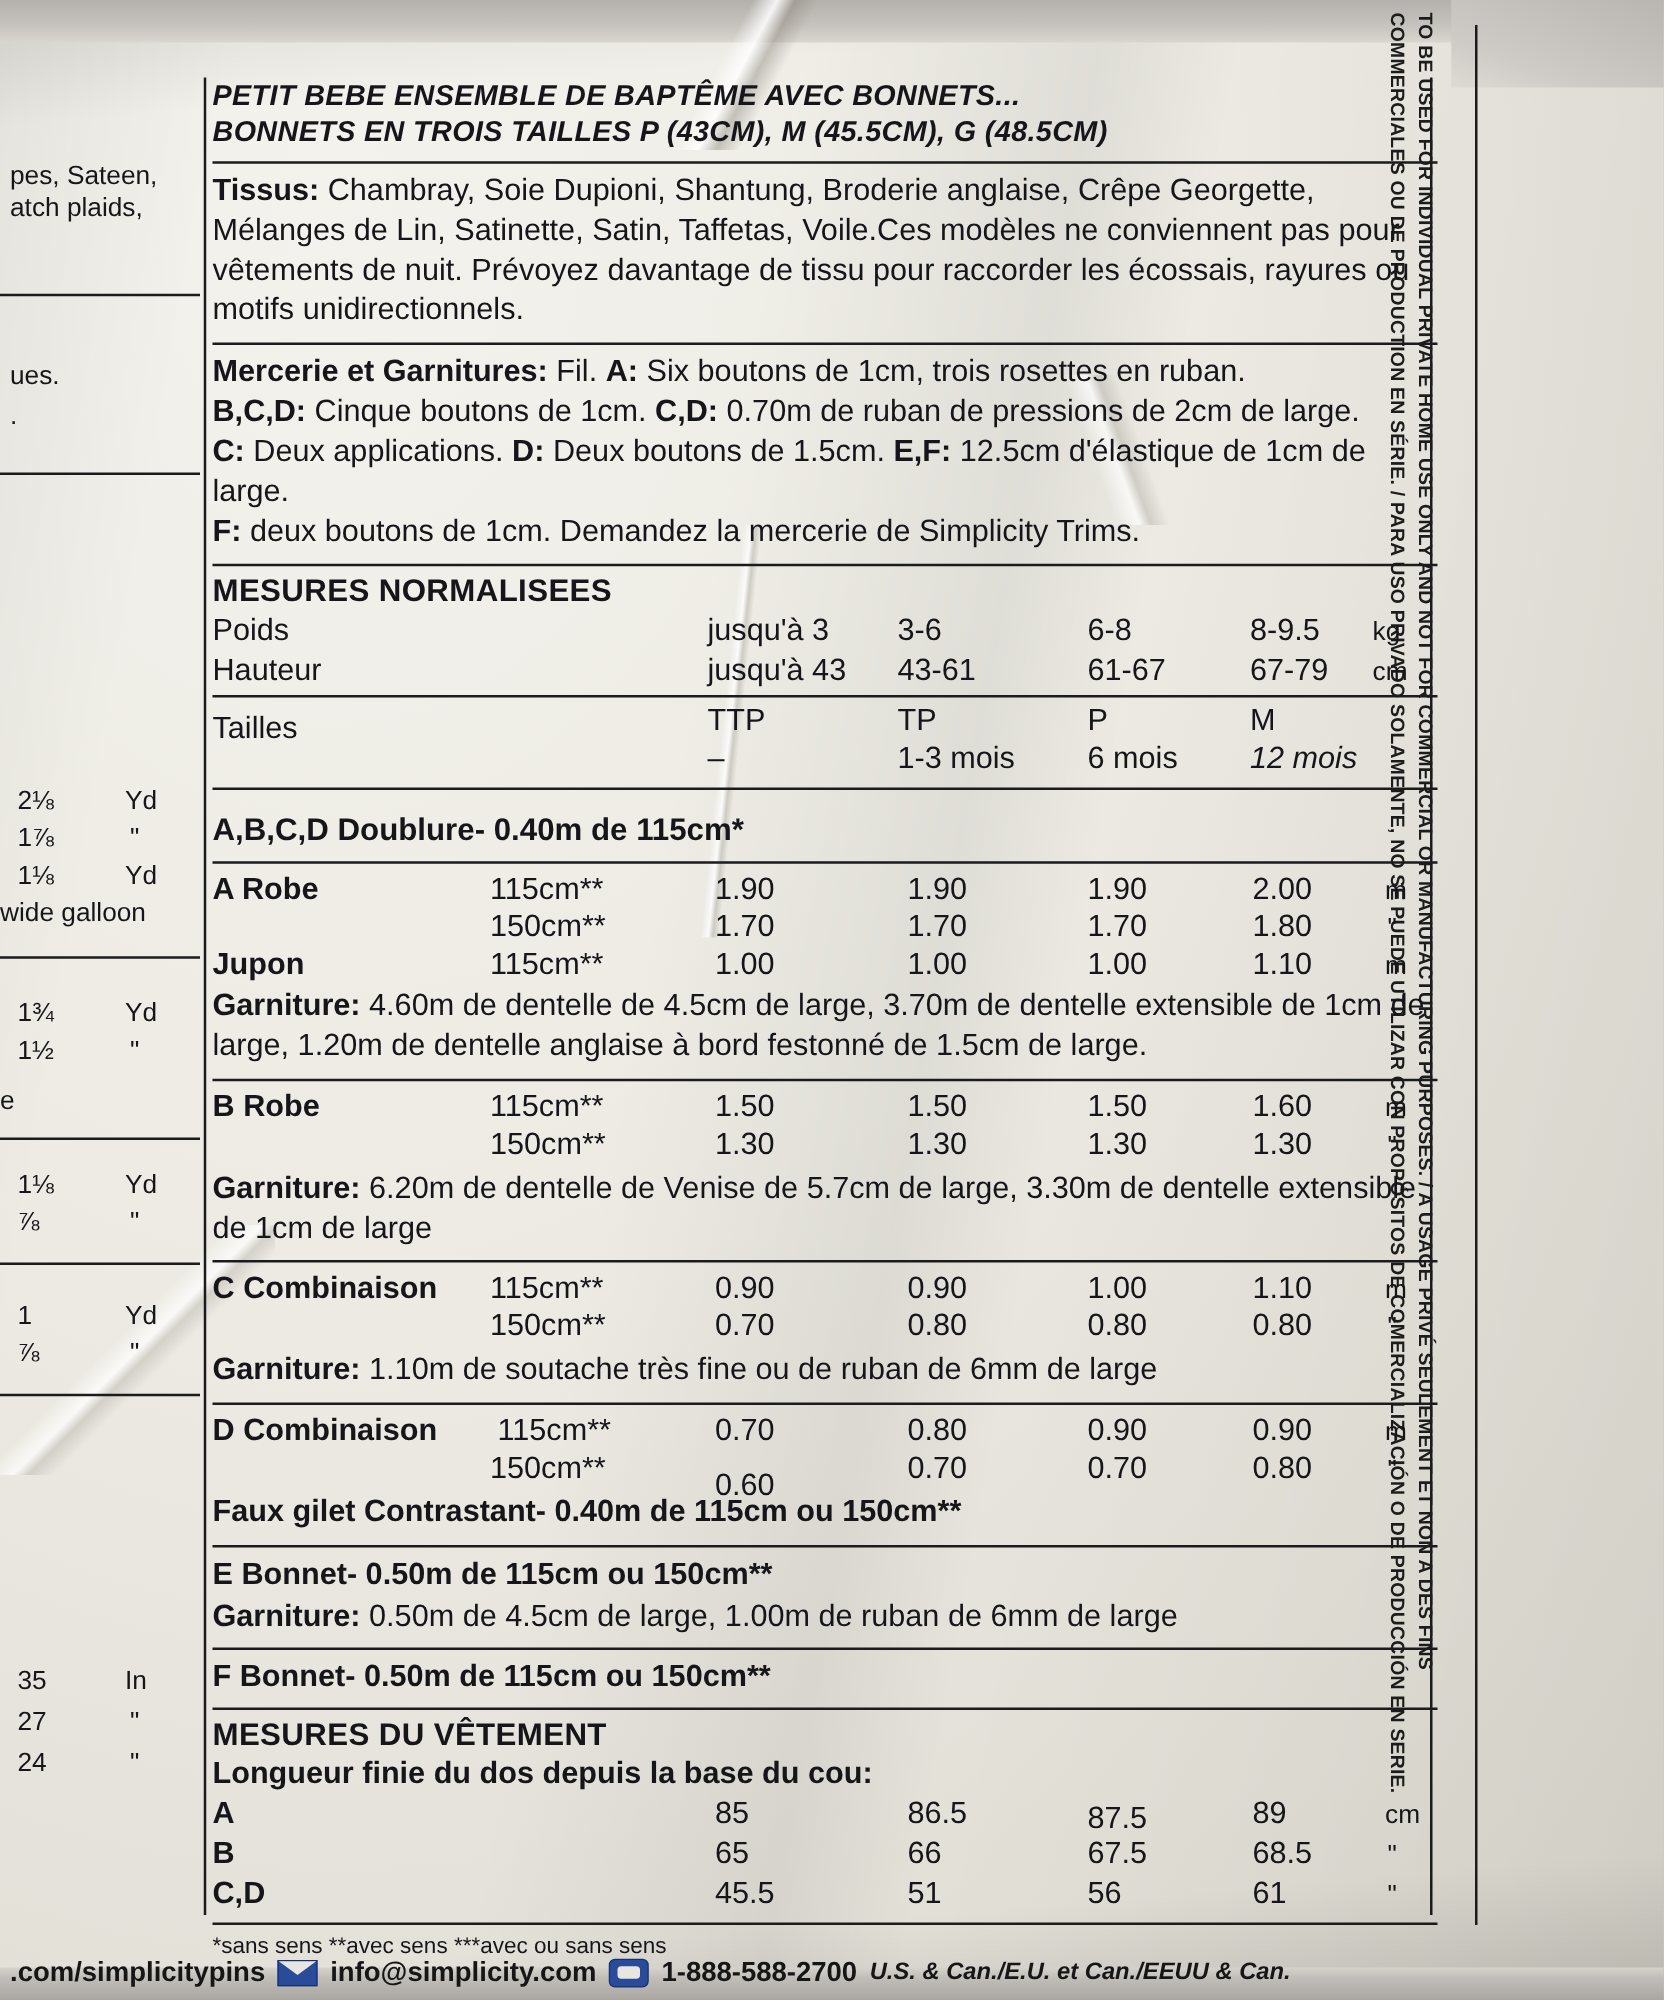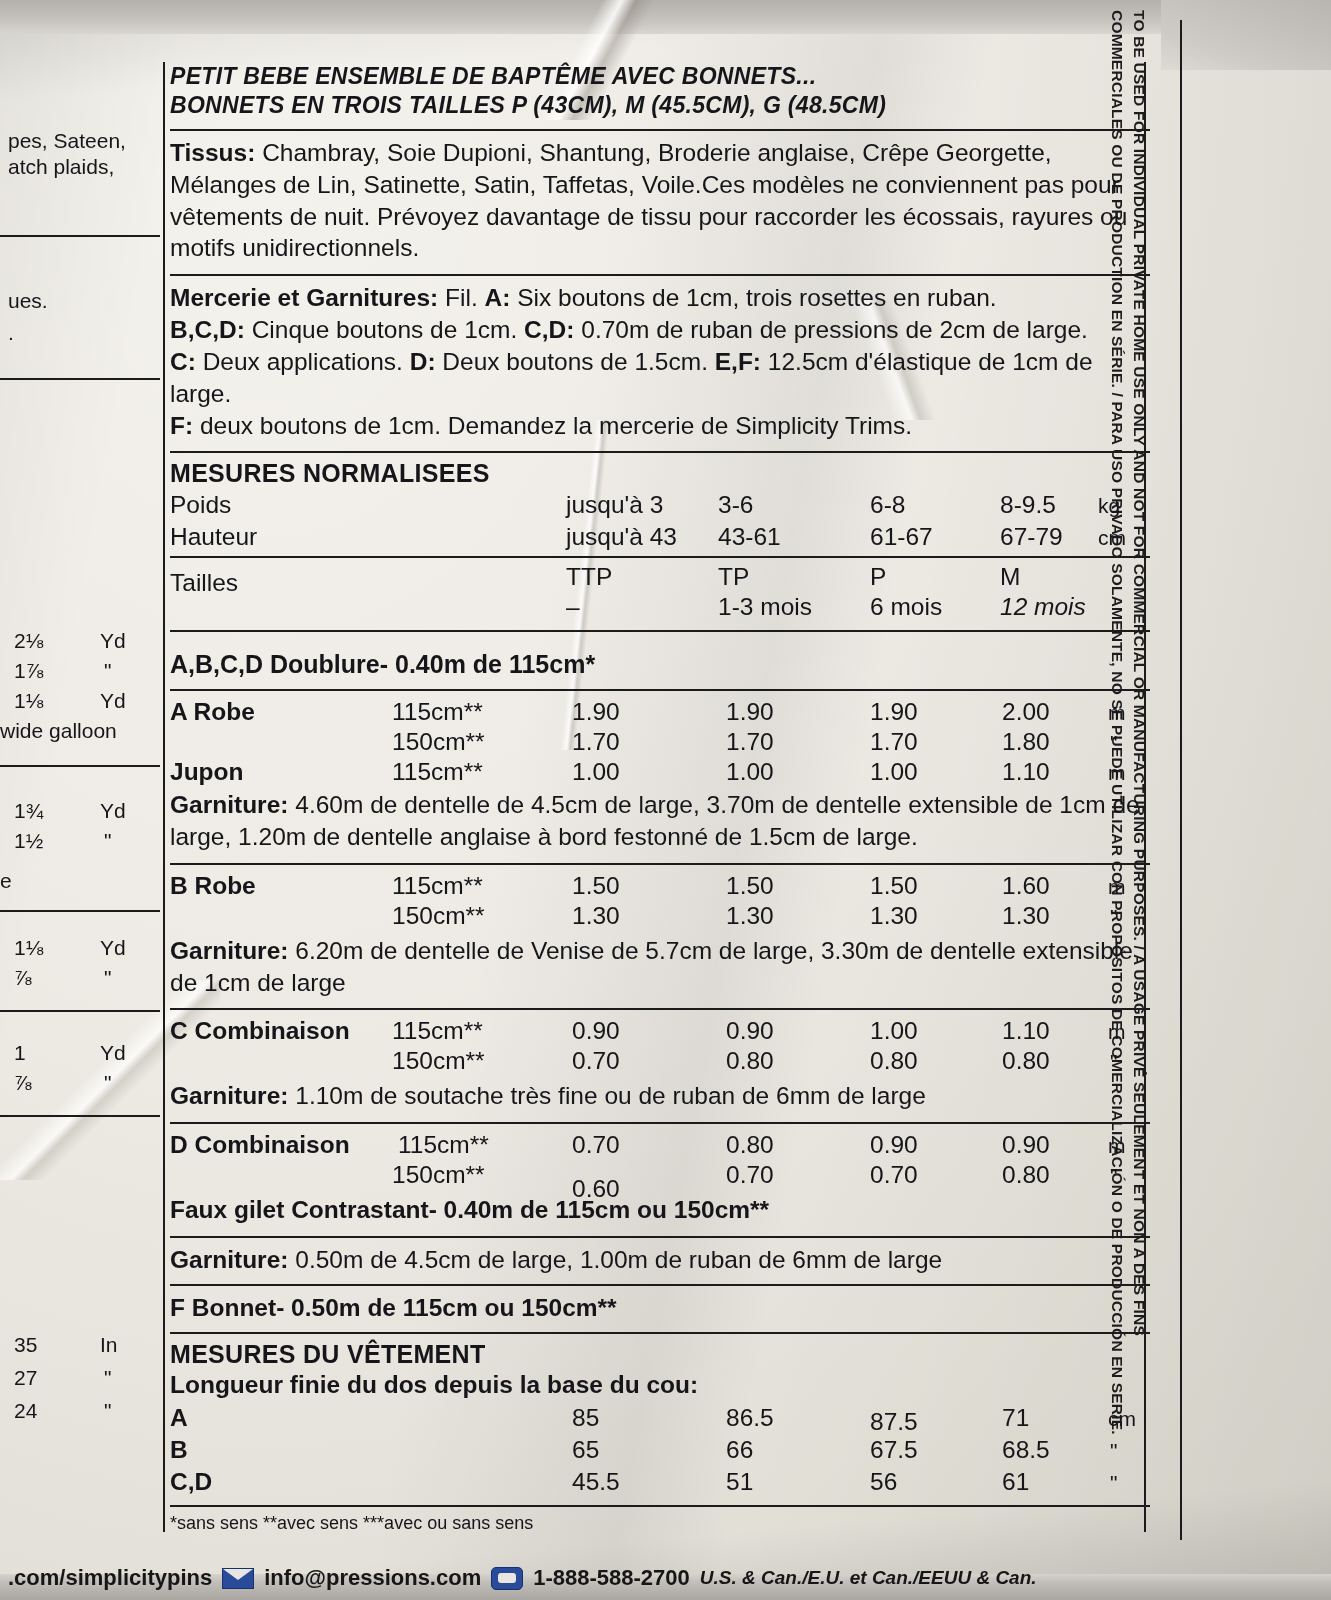--- a/index.html
+++ b/index.html
@@ -351,36 +351,37 @@
       <div class="cell" style="left:222px;top:30px;">150cm**</div>
       <div class="cell" style="left:402px;top:30px;margin-top:14px;">0.60</div>
       <div class="cell" style="left:556px;top:30px;">0.70</div>
       <div class="cell" style="left:700px;top:30px;">0.70</div>
       <div class="cell" style="left:832px;top:30px;">0.80</div>
       <div class="cell unit" style="left:940px;top:33px;">"</div>
     </div>
     <div class="para b" style="margin-top:2px;">Faux gilet Contrastant- 0.40m de 115cm ou 150cm**</div>
     <div class="rowline" style="margin-top:10px;"></div>
 
+    <div class="para b">E Bonnet- 0.50m de 115cm ou 150cm**</div>
     <div class="para" style="margin-top:2px;">
       <span class="b">Garniture:</span>
       <span>0.50m de 4.5cm de large, 1.00m de ruban de 6mm de large</span>
     </div>
     <div class="rowline" style="margin-top:8px;"></div>
     <div class="para b">F Bonnet- 0.50m de 115cm ou 150cm**</div>
     <div class="rowline" style="margin-top:8px;"></div>
 
     <div class="sec-title">MESURES DU VÊTEMENT</div>
     <div class="para b" style="margin-top:0;">Longueur finie du dos depuis la base du cou:</div>
     <div class="grid" style="height:100px;margin-top:2px;">
       <div class="cell b" style="left:0;top:0;">A</div>
       <div class="cell" style="left:402px;top:0;">85</div>
       <div class="cell" style="left:556px;top:0;">86.5</div>
       <div class="cell" style="left:700px;top:4px;">87.5</div>
-      <div class="cell" style="left:832px;top:0;">71</div>
+      <div class="cell" style="left:832px;top:0;">89</div>
       <div class="cell unit" style="left:938px;top:3px;">cm</div>
 
       <div class="cell b" style="left:0;top:32px;">B</div>
       <div class="cell" style="left:402px;top:32px;">65</div>
       <div class="cell" style="left:556px;top:32px;">66</div>
       <div class="cell" style="left:700px;top:32px;">67.5</div>
       <div class="cell" style="left:832px;top:32px;">68.5</div>
       <div class="cell unit" style="left:940px;top:35px;">"</div>
 
       <div class="cell b" style="left:0;top:64px;">C,D</div>
@@ -390,19 +391,19 @@
       <div class="cell" style="left:832px;top:64px;">61</div>
       <div class="cell unit" style="left:940px;top:67px;">"</div>
     </div>
     <div class="rowline" style="margin-top:2px;"></div>
     <div class="note" style="margin-top:6px;">*sans sens    **avec sens    ***avec ou sans sens</div>
   </div>
 
   <div id="footer">
     <span>.com/simplicitypins</span>
     <span class="env"></span>
-    <span>info@pressions.com</span>
+    <span>info@simplicity.com</span>
     <span class="phone"></span>
     <span>1-888-588-2700</span>
     <span class="foot-small">U.S. &amp; Can./E.U. et Can./EEUU &amp; Can.</span>
   </div>
 
 </div>
 
 </body></html>

